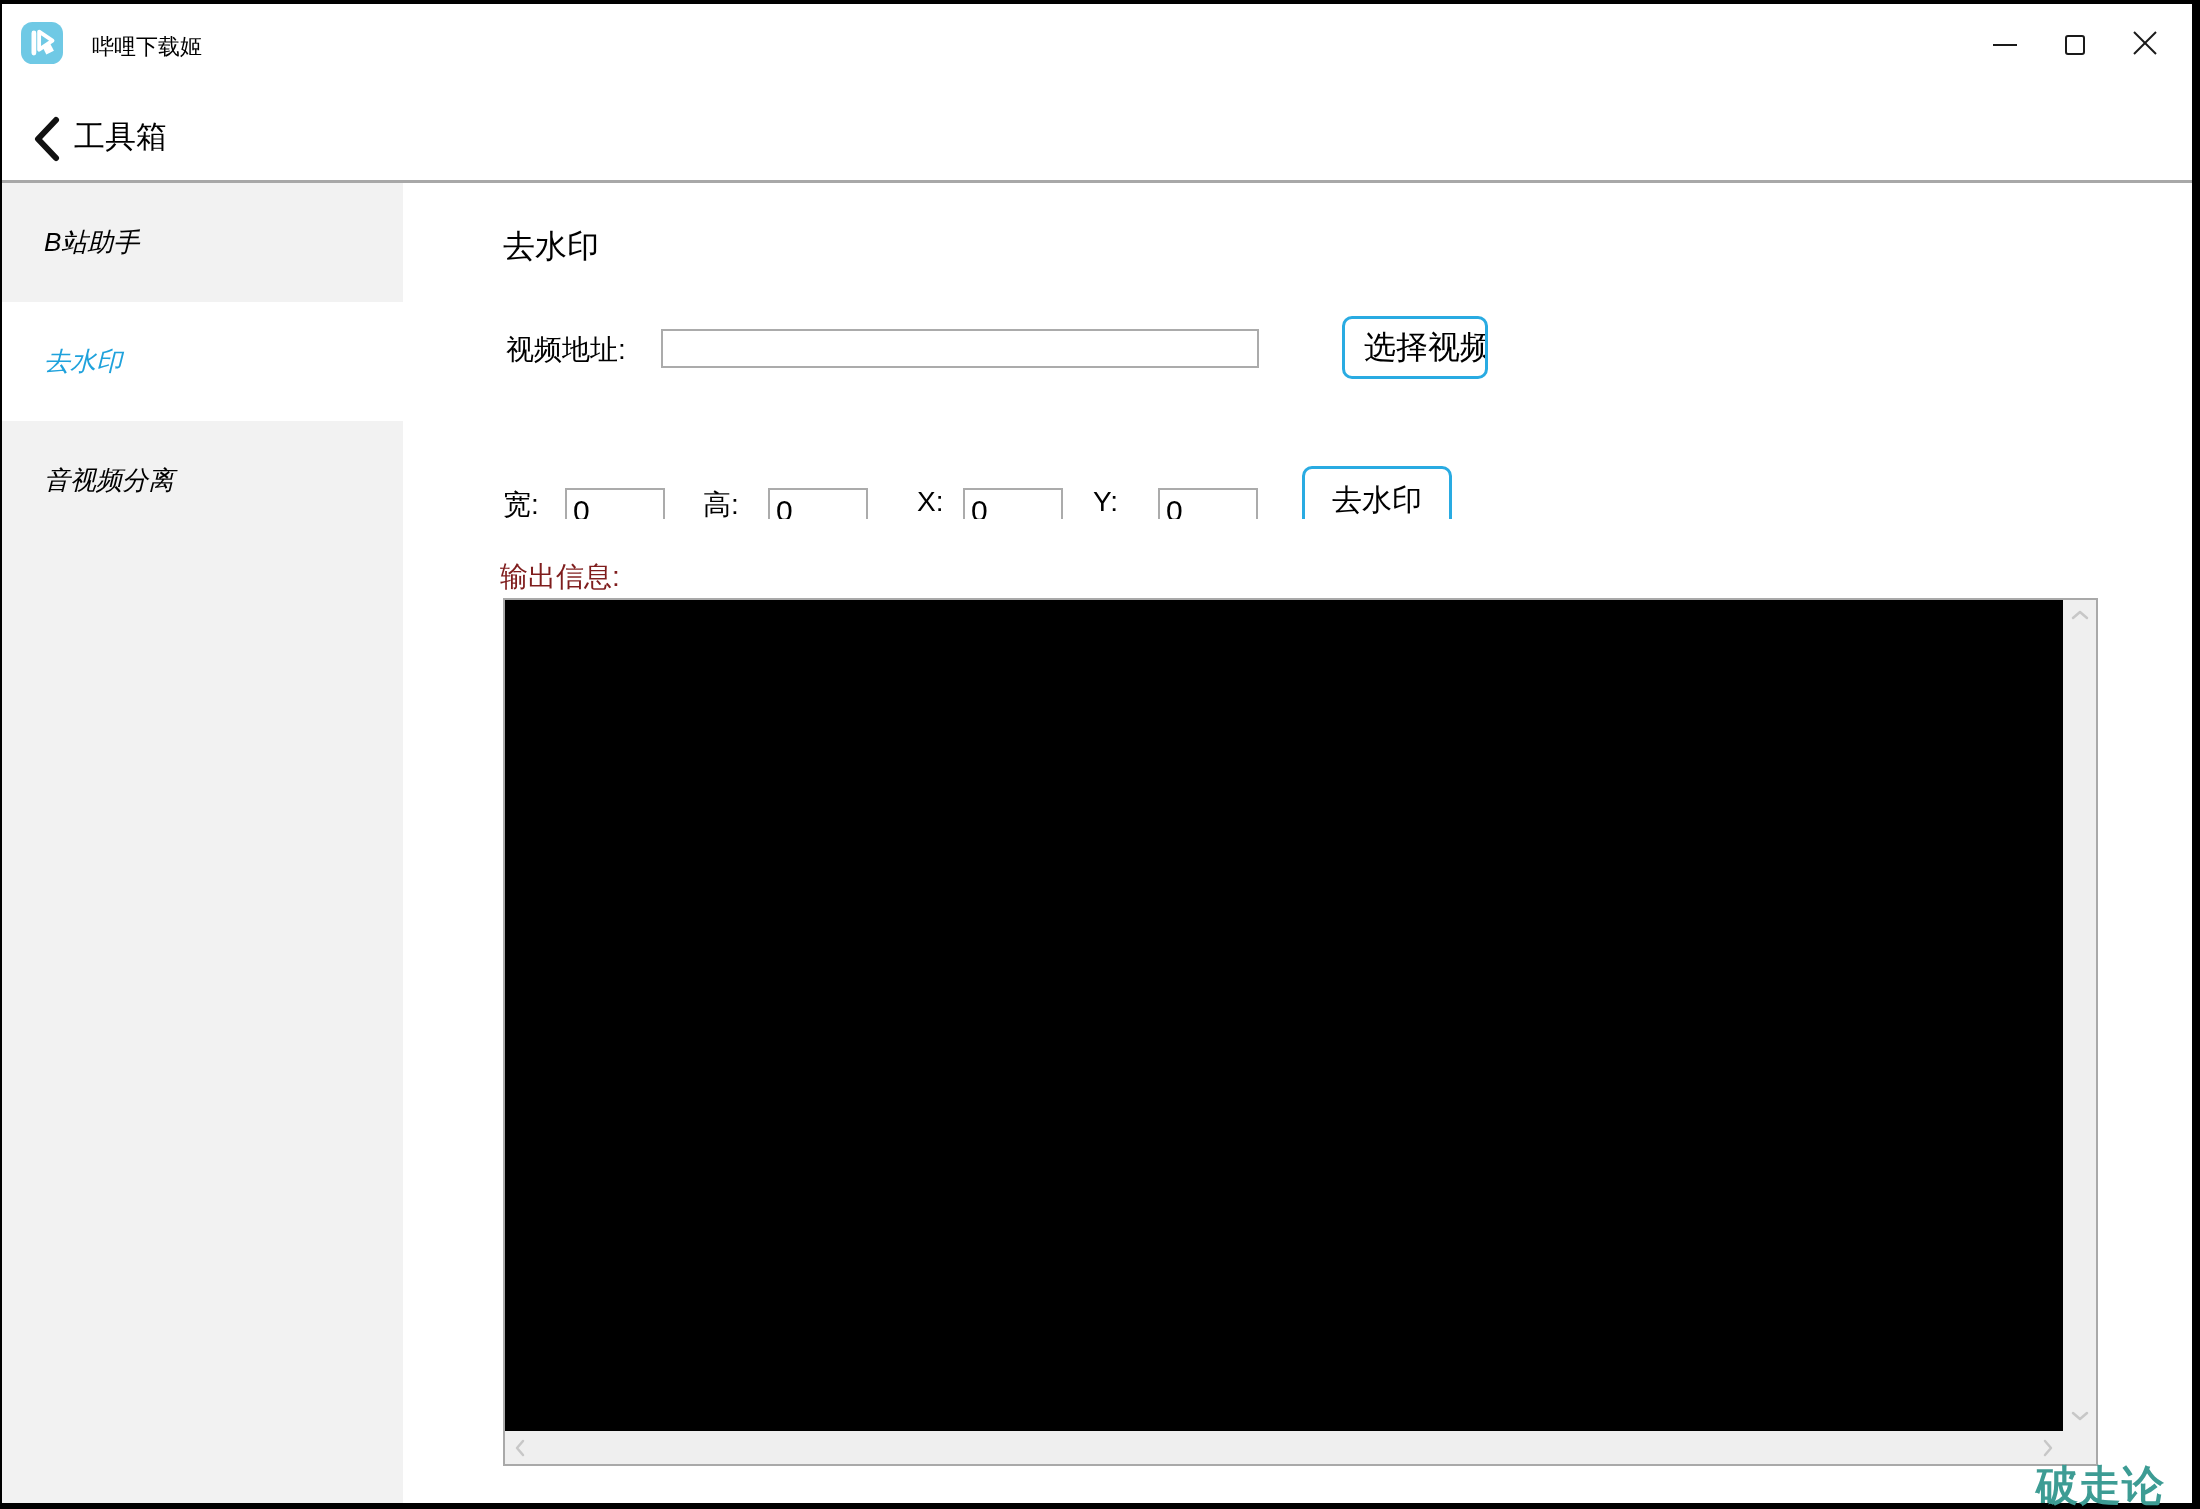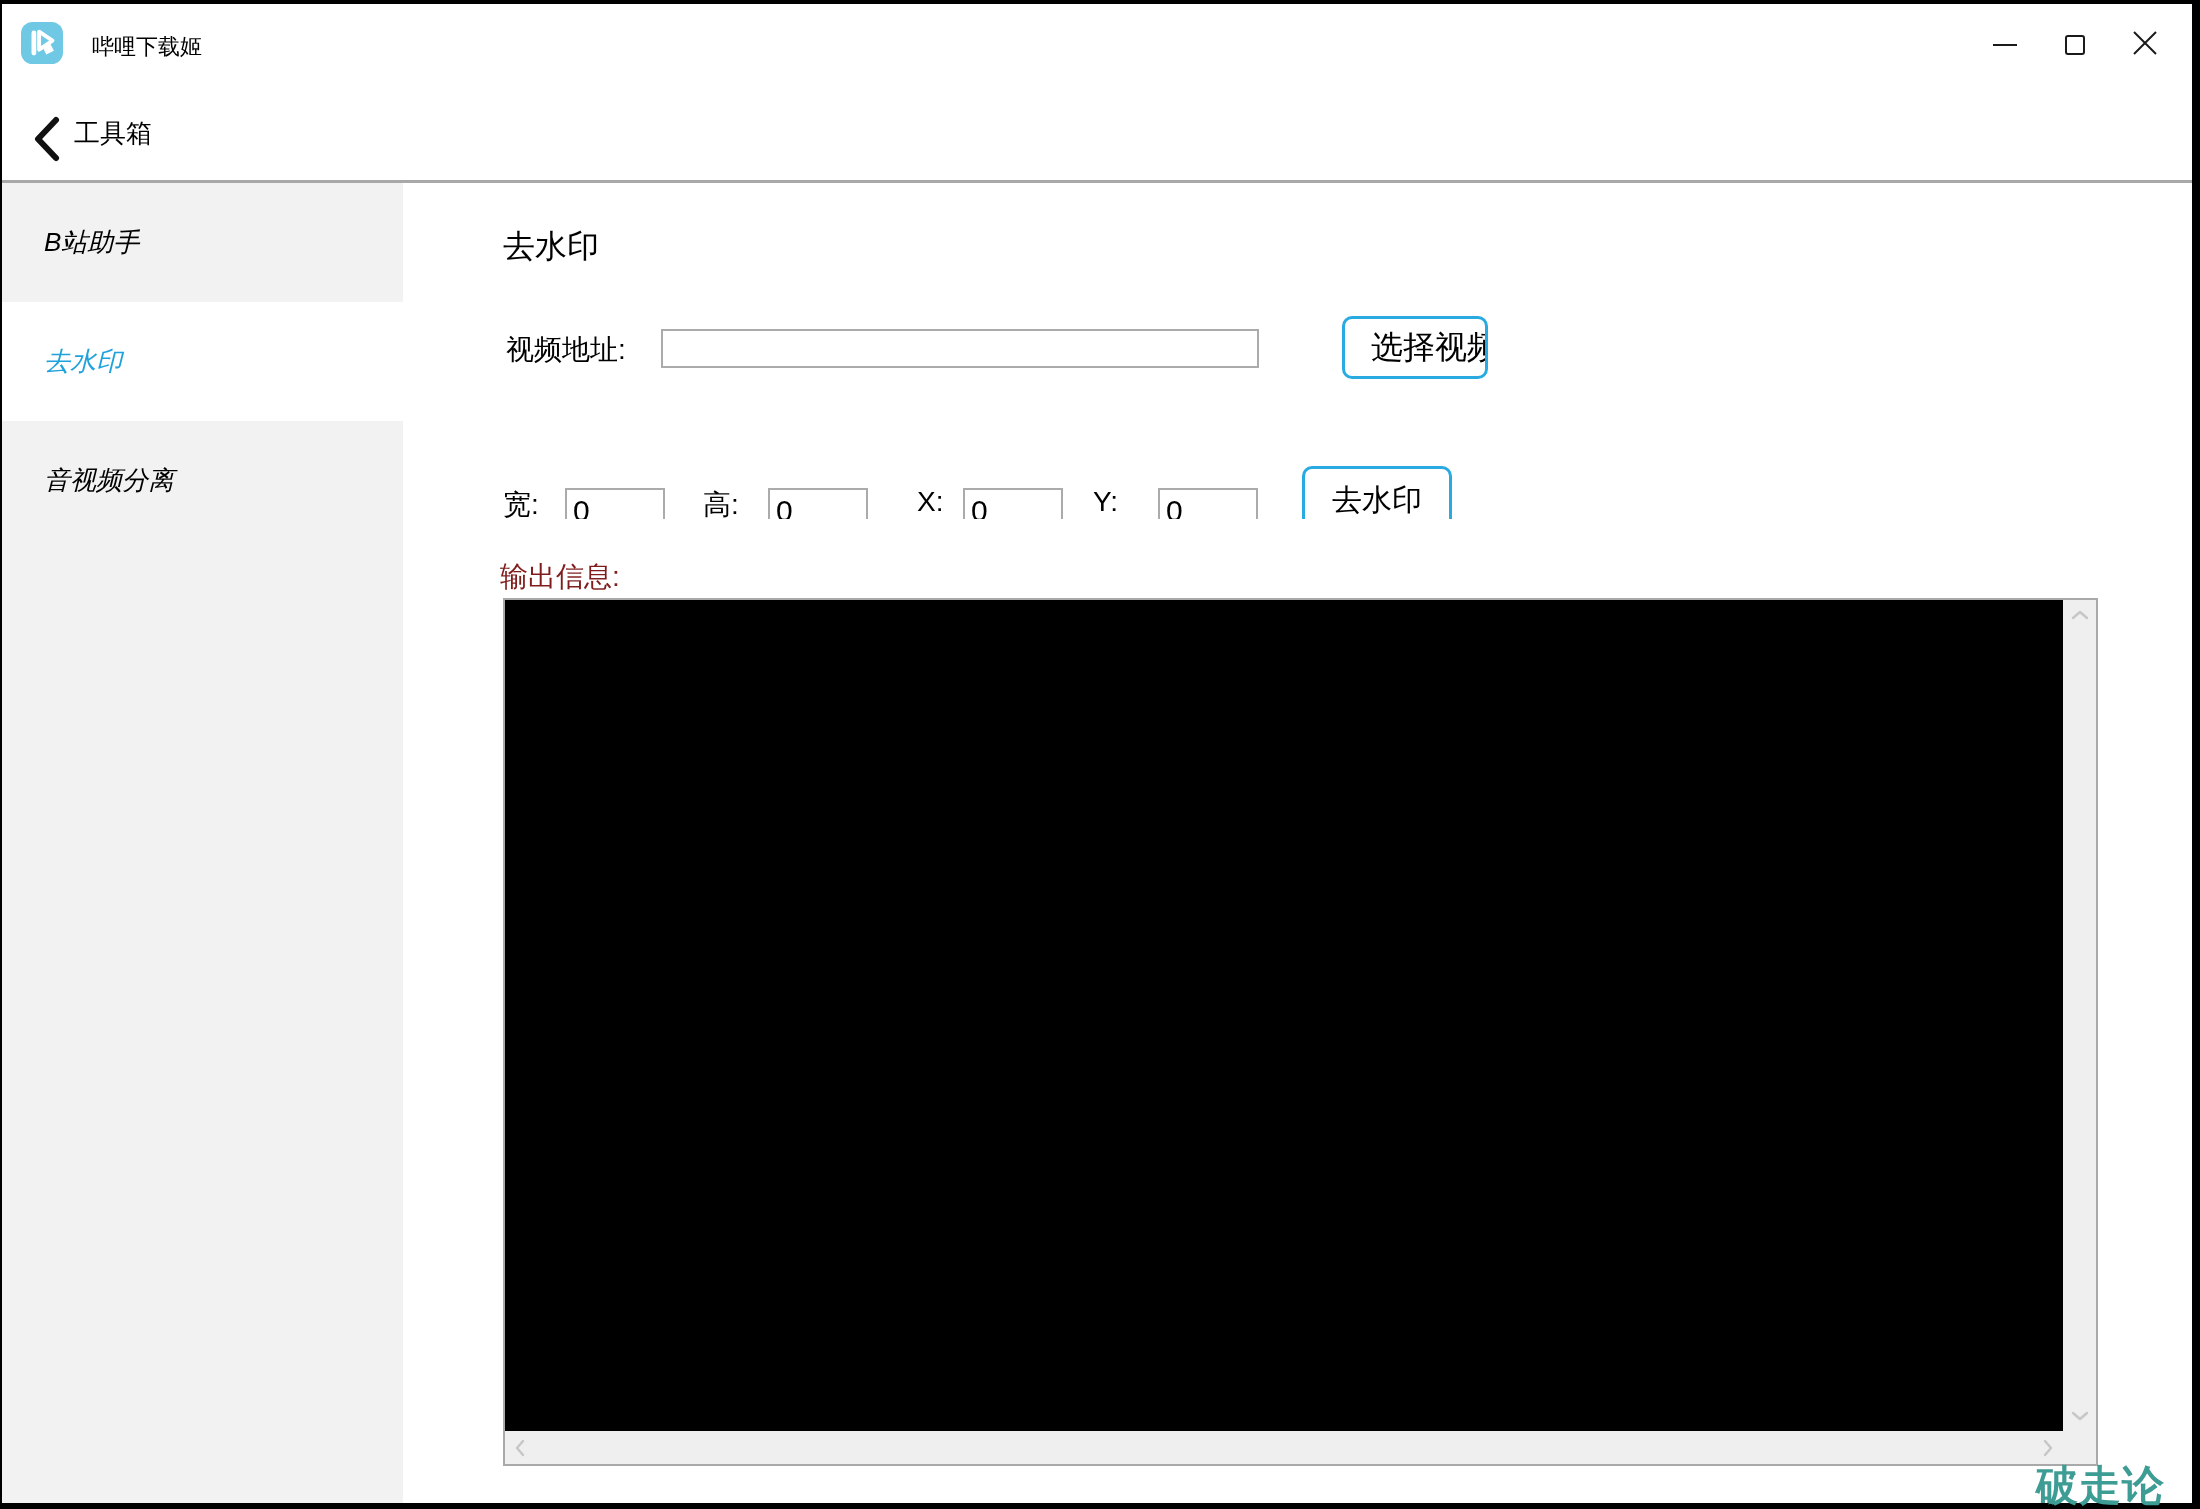--- a/index.html
+++ b/index.html
@@ -24,35 +24,35 @@
   .app-icon { position: absolute; left:21px; top:18px; width:42px; height:42px; }
   .app-title { position: absolute; left:76px; top:28px; font-size:22px; color:#000;padding-left:16px; }
   .win-controls { position: absolute; right:20px; top:0; height:82px; display:flex; align-items:center; }
   .win-btn { width:70px; height:60px; display:flex; align-items:center; justify-content:center; cursor:default; }
   .icon-min-bar { display:block; width:24px; height:2px; background:#1a1a1a; }
   .icon-max-box { display:block; width:20px; height:20px; border:2px solid #1a1a1a; border-radius:3px; }
 
   
   .nav-row { position: absolute; left:0; top:100px; width:100%; height:80px; background:#fff; }
   .back-icon { position: absolute; left:30px; top:14px; }
-  .nav-title { position: absolute; left:74px; top:16px; font-size:26px; color:#000; }
+  .nav-title { position: absolute; left:74px; top:16px; font-size:31px; color:#000; }
   .divider { position: absolute; left:0; top:180px; width:2192px; height:3px; background:#a8a8a8; }
 
   
   .sidebar { position: absolute; left:2px; top:183px; width:401px; height:1320px; background:#f2f2f2;font-style:italic; }
   .side-item { width:100%; height:119px; display:flex; align-items:center; padding-left:42px; font-size:26px; color:#000; }
   .side-item.active { background:#ffffff; color:#1fa2dc; }
 
   
   .content { position: absolute; left:403px; top:183px; right:8px; bottom:6px; background:#fff; }
   .page-title { position: absolute; left:100px; top:42px; font-size:32px; color:#000; }
 
   .addr-label { position: absolute; left:103px; top:148px; font-size:28px; color:#000; }
   .addr-input { position: absolute; left:258px; top:146px; width:598px; height:39px; border:2px solid #ababab; background:#fff; font-size:26px; padding:0 8px; outline:none; }
-  .select-video-btn { position: absolute; left:939px; top:133px; width:146px; height:63px; border:3px solid #29abe2; border-radius:10px; background:#fff; font-size:32px; color:#000; text-align:left; padding-left:26px; overflow:hidden; white-space:nowrap; font-family: Liberation Serif, serif; }
+  .select-video-btn { position: absolute; left:939px; top:133px; width:146px; height:63px; border:3px solid #29abe2; border-radius:10px; background:#fff; font-size:32px; color:#000; text-align:left; padding-left:19px; overflow:hidden; white-space:nowrap; font-family: Liberation Serif, serif; }
 
   .wm-label { position: absolute; left:100px; top:250px; font-size:28px; color:#000; }
 
   
   .clip-row { position: absolute; left:47px; top:279px; width:1070px; height:57px; overflow:hidden; }
   .clip-row .f-label { position:absolute; top:24px; font-size:28px; color:#000; }
   .clip-row .f-input { position:absolute; top:26px; width:100px; height:45px; border:2px solid #ababab; background:#fff; font-size:30px; padding:0 6px; outline:none; }
   .lab-w { left:53px; }  .in-w { left:115px; }
   .lab-h { left:253px; } .in-h { left:318px; }
   .lab-x { left:467px; } .in-x { left:513px; }

